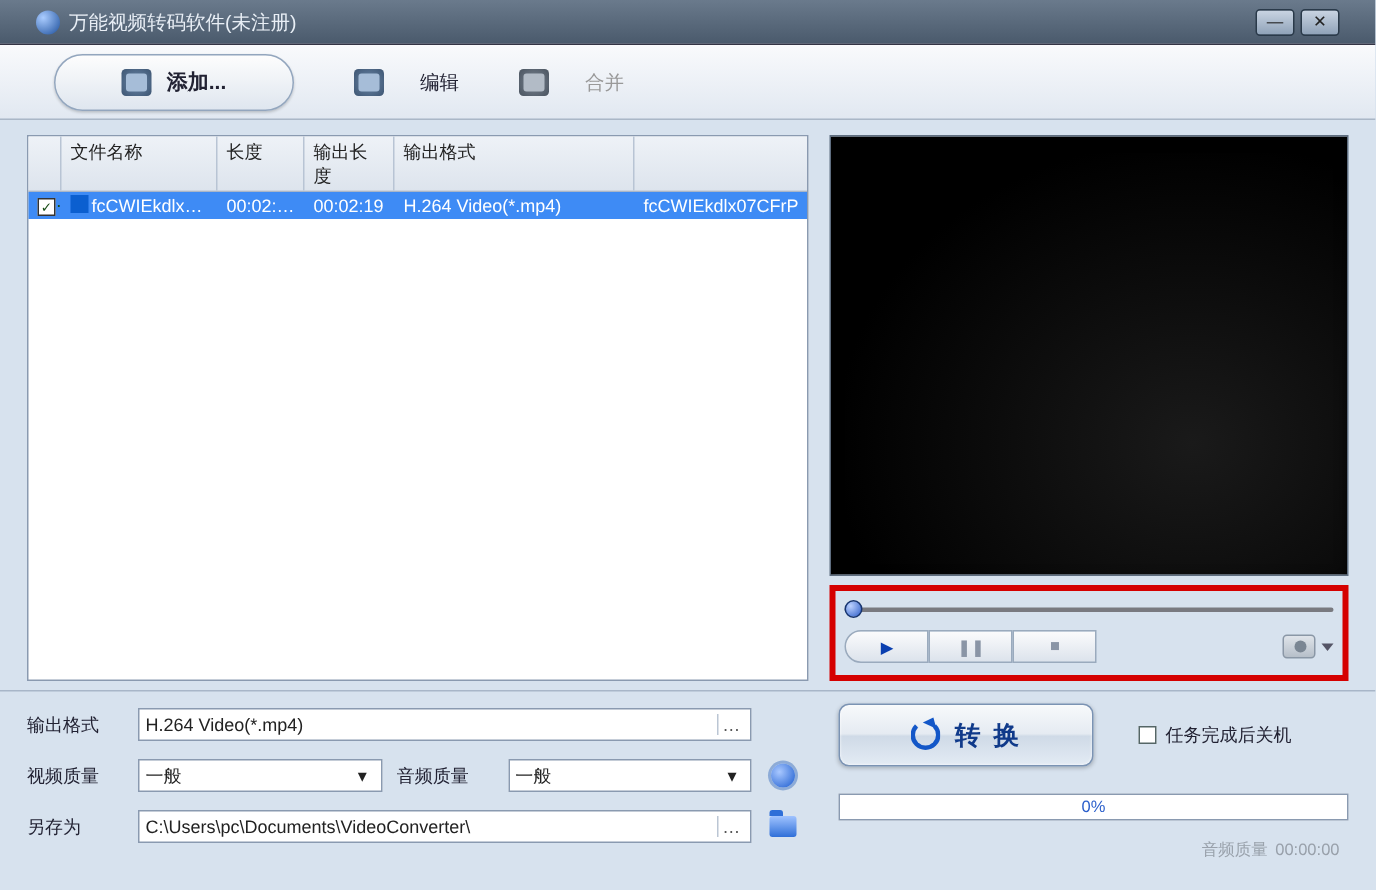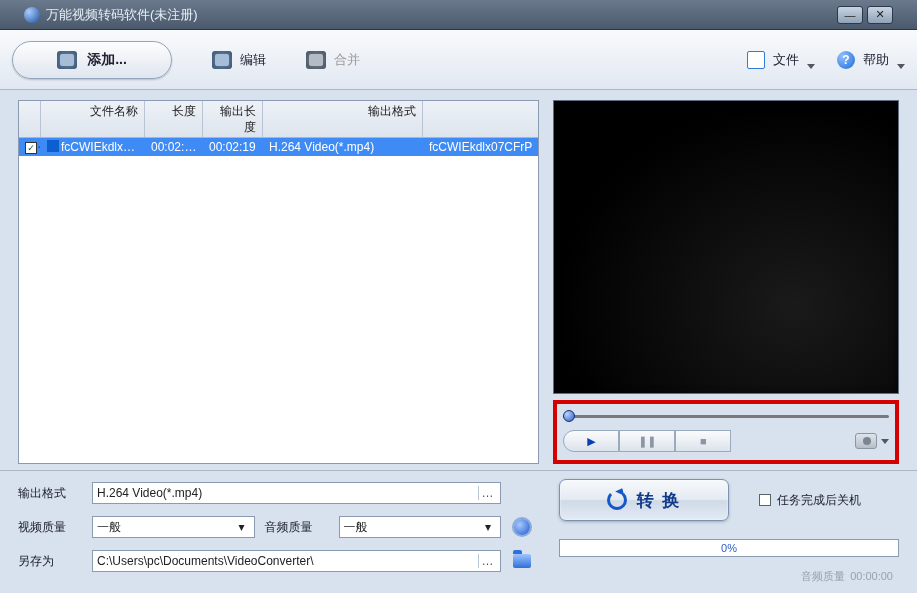--- a/index.html
+++ b/index.html
@@ -4,38 +4,38 @@
 <style>
 * { box-sizing: border-box; margin: 0; padding: 0; font-family: "Microsoft YaHei", "SimSun", Arial, sans-serif; }
 body { width: 917px; height: 593px; background: #d7e2ee; overflow: hidden; }
 
 .titlebar { height: 30px; background: linear-gradient(#6a7a8c, #4a5a6c); display: flex; align-items: center; padding: 0 24px; color: #e8eef5; font-size: 13px; border-bottom: 1px solid #334; }
 .titlebar .app-icon { width: 16px; height: 16px; margin-right: 6px; border-radius: 50%; background: radial-gradient(circle at 30% 30%, #aaccff, #1c4f9c); }
 .titlebar .title-text { flex: 1; }
 .titlebar .win-btns { display: flex; gap: 4px; }
 .win-btn { width: 26px; height: 18px; border: 1px solid #2a3a4a; border-radius: 3px; background: linear-gradient(#c9d4e2, #8fa2b8); display: flex; align-items: center; justify-content: center; font-size: 11px; color: #222; cursor: pointer; }
 
-.toolbar { height: 60px; background: linear-gradient(#f9fafc, #e1e8f1); border-bottom: 1px solid #aab7c7; display: flex; align-items: center; padding: 0 12px; }
+.toolbar { height: 50px; background: linear-gradient(#f9fafc, #e1e8f1); border-bottom: 1px solid #aab7c7; display: flex; align-items: center; padding: 0 36px; }
 .add-btn { width: 160px; height: 38px; border-radius: 19px; background: linear-gradient(#fdfdfd, #dfe6ef); border: 1px solid #93a6be; box-shadow: 0 1px 2px rgba(0,0,0,0.2); display: flex; align-items: center; justify-content: center; gap: 10px; font-size: 14px; color: #223; font-weight: bold; cursor: pointer; }
-.tb-item { display: flex; align-items: flex-end; gap: 8px; font-size: 13px; color: #223; margin-left: 40px; cursor: pointer; }
+.tb-item { display: flex; align-items: flex-start; gap: 24px; font-size: 13px; color: #223; margin-left: 40px; cursor: pointer; }
 .tb-item.disabled { color: #999; }
 .tb-icon { width: 20px; height: 18px; background: radial-gradient(circle, #6b87a8 0%, #3d5572 100%); border-radius: 3px; position: relative; }
 .tb-icon::after { content: ""; position: absolute; inset: 3px; border-radius: 2px; background: #a6bdd8; }
 .tb-spacer { flex: 1; }
 .tb-right { display: flex; align-items: center; gap: 22px; }
 .tb-right .tb-item { margin-left: 0; }
 .file-icon { width: 18px; height: 18px; border: 1px solid #2b7dd6; background: #fff; border-radius: 2px; position: relative; }
 .help-icon { width: 18px; height: 18px; border-radius: 50%; background: radial-gradient(circle at 30% 30%, #8fbfff, #1c6dd6); color: #fff; display: flex; align-items: center; justify-content: center; font-size: 12px; font-weight: bold; }
 .caret { width: 0; height: 0; border-left: 4px solid transparent; border-right: 4px solid transparent; border-top: 5px solid #556; }
 
 .content { display: flex; padding: 10px 18px 6px 18px; gap: 14px; height: 380px; }
 
 .list-wrap { flex: 1 1 auto; border: 1px solid #8a9ab0; background: #fff; display: flex; flex-direction: column; }
 .list-head { display: flex; background: linear-gradient(#eef2f7, #dde4ed); border-bottom: 1px solid #aab6c7; font-size: 12px; color: #222; }
-.list-head .col { border-right: 1px solid #b8c4d4; padding: 2px 6px; text-align: right; line-height: 16px; }
+.list-head .col { border-right: 1px solid #b8c4d4; padding: 2px 6px; text-align: left; line-height: 16px; }
 .col-chk { width: 22px; }
 .col-name { width: 104px; text-align: left; }
 .col-dur { width: 58px; }
 .col-out { width: 60px; }
 .col-fmt { width: 160px; }
 .col-tgt { flex: 1; }
 .list-row { display: flex; font-size: 12px; color: #fff; background: #3e8bf5; }
 .list-row .cell { padding: 2px 6px; white-space: nowrap; overflow: hidden; text-overflow: ellipsis; }
 .row-icon { width: 12px; height: 12px; background: #0b5fd0; display: inline-block; margin-right: 2px; vertical-align: -1px; }
 .chk { width: 12px; height: 12px; background: #fff; display: inline-block; border: 1px solid #333; font-size: 9px; line-height: 10px; text-align: center; color: #1b4f18; }
@@ -97,32 +97,20 @@
   </div>
   <div class="tb-item">
     <span class="tb-icon"></span>
     <span>编辑</span>
   </div>
   <div class="tb-item disabled">
     <span class="tb-icon" style="filter:grayscale(60%);"></span>
     <span>合并</span>
   </div>
   <div class="tb-spacer"></div>
-  <div class="tb-right">
-    <div class="tb-item">
-      <span class="file-icon"></span>
-      <span>文件</span>
-      <span class="caret"></span>
-    </div>
-    <div class="tb-item">
-      <span class="help-icon">?</span>
-      <span>帮助</span>
-      <span class="caret"></span>
-    </div>
-  </div>
 </div>
 
 <div class="content">
   <div class="list-wrap">
     <div class="list-head">
       <div class="col col-chk"></div>
       <div class="col col-name">文件名称</div>
       <div class="col col-dur">长度</div>
       <div class="col col-out">输出长度</div>
       <div class="col col-fmt">输出格式</div>

